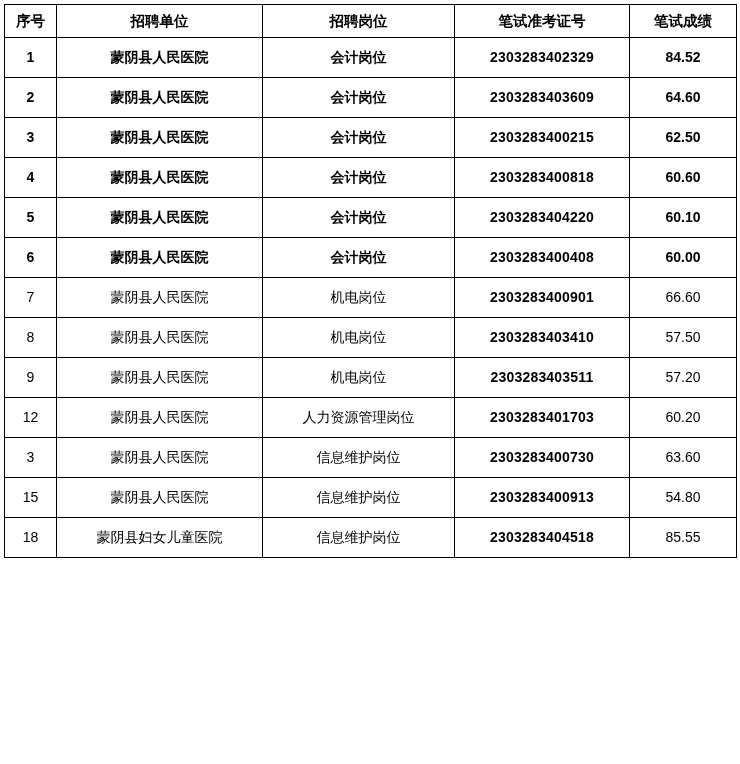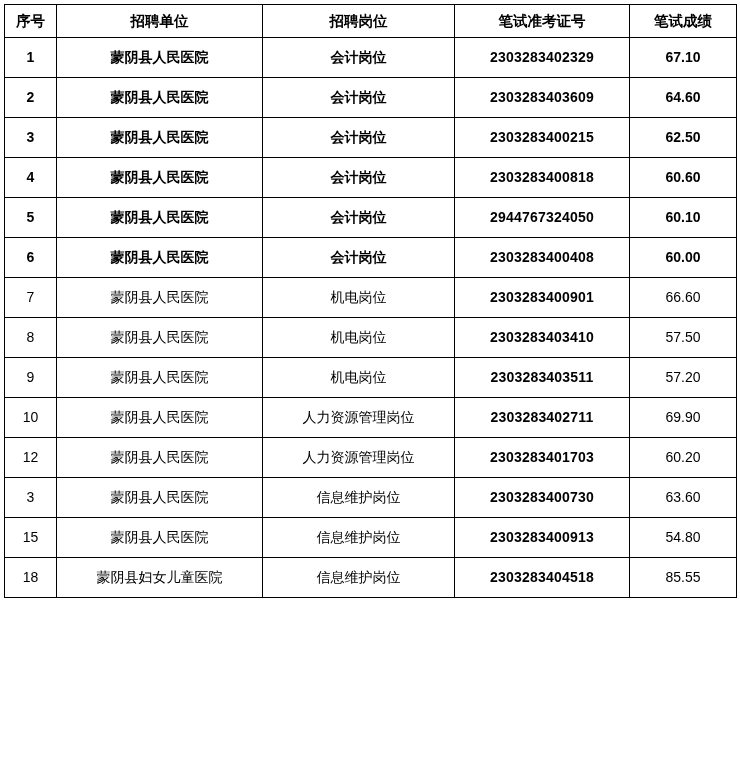--- a/index.html
+++ b/index.html
@@ -78,21 +78,21 @@
         <th>笔试准考证号</th>
         <th>笔试成绩</th>
       </tr>
     </thead>
     <tbody id="table-body">
         <tr class="bold">
           <td class="index-cell">1</td>
           <td class="unit-cell">蒙阴县人民医院</td>
           <td class="post-cell">会计岗位</td>
           <td class="ticket-cell">2303283402329</td>
-          <td class="score-cell">67.10</td>
+          <td class="score-cell">84.52</td>
         </tr>
         <tr class="bold">
           <td class="index-cell">2</td>
           <td class="unit-cell">蒙阴县人民医院</td>
           <td class="post-cell">会计岗位</td>
           <td class="ticket-cell">2303283403609</td>
           <td class="score-cell">64.60</td>
         </tr>
         <tr class="bold">
           <td class="index-cell">3</td>
@@ -105,21 +105,21 @@
           <td class="index-cell">4</td>
           <td class="unit-cell">蒙阴县人民医院</td>
           <td class="post-cell">会计岗位</td>
           <td class="ticket-cell">2303283400818</td>
           <td class="score-cell">60.60</td>
         </tr>
         <tr class="bold">
           <td class="index-cell">5</td>
           <td class="unit-cell">蒙阴县人民医院</td>
           <td class="post-cell">会计岗位</td>
-          <td class="ticket-cell">2944767324050</td>
+          <td class="ticket-cell">2303283404220</td>
           <td class="score-cell">60.10</td>
         </tr>
         <tr class="bold">
           <td class="index-cell">6</td>
           <td class="unit-cell">蒙阴县人民医院</td>
           <td class="post-cell">会计岗位</td>
           <td class="ticket-cell">2303283400408</td>
           <td class="score-cell">60.00</td>
         </tr>
         <tr>
@@ -135,27 +135,20 @@
           <td class="post-cell">机电岗位</td>
           <td class="ticket-cell">2303283403410</td>
           <td class="score-cell">57.50</td>
         </tr>
         <tr>
           <td class="index-cell">9</td>
           <td class="unit-cell">蒙阴县人民医院</td>
           <td class="post-cell">机电岗位</td>
           <td class="ticket-cell">2303283403511</td>
           <td class="score-cell">57.20</td>
-        </tr>
-        <tr>
-          <td class="index-cell">10</td>
-          <td class="unit-cell">蒙阴县人民医院</td>
-          <td class="post-cell">人力资源管理岗位</td>
-          <td class="ticket-cell">2303283402711</td>
-          <td class="score-cell">69.90</td>
         </tr>
         <tr>
           <td class="index-cell">12</td>
           <td class="unit-cell">蒙阴县人民医院</td>
           <td class="post-cell">人力资源管理岗位</td>
           <td class="ticket-cell">2303283401703</td>
           <td class="score-cell">60.20</td>
         </tr>
         <tr>
           <td class="index-cell">3</td>

